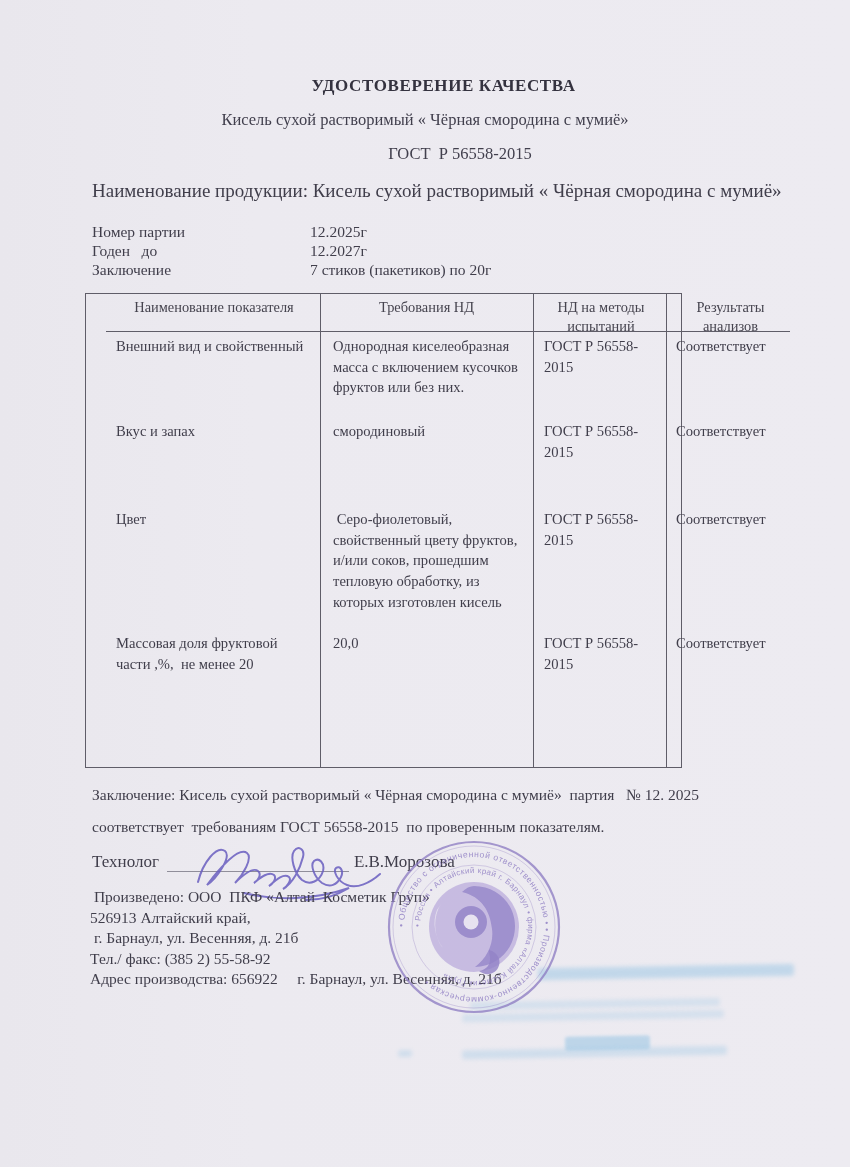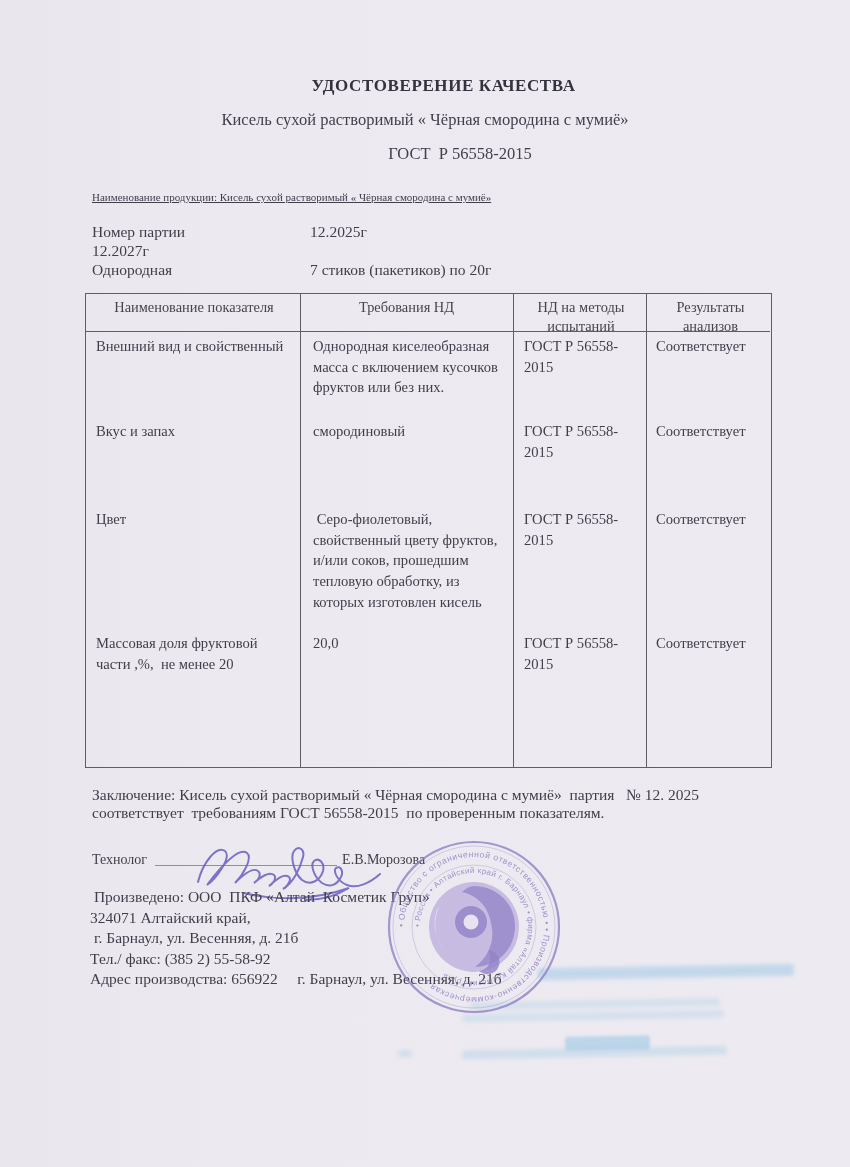--- a/index.html
+++ b/index.html
@@ -25,55 +25,56 @@
   }
   .doc-subtitle {
     top: 110px; 
     font-size: 16.5px; color: #413f4d; white-space: pre-wrap;
   }
   .doc-standard {
     top: 144px; padding-left: 70px;
     font-size: 16.5px; color: #413f4d; white-space: pre-wrap;
   }
   .product-name {
-    left: 92px; top: 191px; font-size: 11px; white-space: pre-wrap; text-decoration: underline;
+    left: 92px; top: 180px; font-size: 19px; white-space: pre-wrap;
   }
   .fields { left: 92px; top: 222px; font-size: 15.5px; }
   .field-row { display: flex; height: 19px; line-height: 19px; }
   .field-label { width: 218px; white-space: pre-wrap; }
   .field-value { white-space: pre-wrap; }
 
   
   .qtable {
-    left: 85px; top: 293px; width: 687px;
+    left: 85px; top: 293px; width: 597px;
     border: 1px solid #5f5d68;
     display: grid;
     grid-template-columns: 215px 213px 133px 123px;
     grid-template-rows: 38px 85px 88px 124px 138px;
     font-size: 14.6px; line-height: 1.42;
     background: transparent;
+    padding-left: 20px;
   }
   .qtable .cell { padding: 4px 8px 0 10px; }
   .qtable .c1, .qtable .c2, .qtable .c3 { border-right: 1px solid #5f5d68; }
   .qtable .hdr {
     border-bottom: 1px solid #5f5d68;
     text-align: center; padding-top: 4px; line-height: 1.35;
     font-size: 14.4px; color: #46444f;
   }
   .qtable .c2.cell { padding: 4px 13px 0 12px; }
   .qtable .c4.cell { padding: 4px 5px 0 9px; }
   .qtable .body-cell { white-space: pre-wrap; }
 
   .conclusion { left: 92px; top: 786px; width: 690px; font-size: 15.5px; }
   .conclusion .line { white-space: pre-wrap; }
-  .conclusion .line + .line { }
+  .conclusion .line + .line { margin-top: 14px; }
 
   .tech-line {
-    left: 92px; top: 852px; font-size: 14px;
-    display: flex; align-items: flex-start;
+    left: 92px; top: 852px; font-size: 17px;
+    display: flex; align-items: flex-end;
   }
   .sig-underline {
     display: inline-block; width: 182px; margin: 0 5px 0 8px;
     border-bottom: 1px solid #908e9a; height: 14px;
   }
   .signature-svg { left: 186px; top: 834px; }
 
   .manufacturer { left: 90px; top: 887px; font-size: 15.5px; line-height: 20.5px; }
   .manufacturer div { white-space: pre-wrap; }
 
@@ -96,24 +97,25 @@
   <div class="abs centered doc-standard">ГОСТ  Р 56558-2015</div>
 
   <div class="abs product-name">Наименование продукции: Кисель сухой растворимый « Чёрная смородина с мумиё»</div>
 
   <div class="abs fields">
     <div class="field-row">
       <span class="field-label">Номер партии</span>
       <span class="field-value">12.2025г</span>
     </div>
     <div class="field-row">
+      <span class="field-label">Годен   до</span>
       <span class="field-value">12.2027г</span>
     </div>
     <div class="field-row">
-      <span class="field-label">Однородная</span>
+      <span class="field-label">Заключение</span>
       <span class="field-value">7 стиков (пакетиков) по 20г</span>
     </div>
   </div>
 
   <div class="abs qtable">
     <div class="cell hdr c1">Наименование показателя</div>
     <div class="cell hdr c2">Требования НД</div>
     <div class="cell hdr c3">НД на методы испытаний</div>
     <div class="cell hdr c4">Результаты анализов</div>
 
@@ -167,21 +169,21 @@
                C 107 49, 114 35, 117 23 C 119 15, 112 11, 108 17 C 104 23, 108 39, 116 46
                C 124 52, 134 47, 137 37 C 139 29, 133 23, 128 27 C 124 31, 128 43, 136 49
                C 144 54, 151 51, 155 43 C 158 37, 154 31, 150 34 C 147 37, 151 47, 161 51
                C 171 55, 184 49, 194 40"></path>
       <path d="M58 59 C 90 67, 128 66, 163 54 C 150 62, 135 66, 120 66"></path>
     </g>
   </svg>
 
   <div class="abs manufacturer">
     <div> Произведено: ООО  ПКФ «Алтай  Косметик Груп»</div>
-    <div>324071 Алтайский край,</div>
+    <div>526913 Алтайский край,</div>
     <div> г. Барнаул, ул. Весенняя, д. 21б</div>
     <div>Тел./ факс: (385 2) 55-58-92</div>
     <div>Адрес производства: 656922     г. Барнаул, ул. Весенняя, д. 21б</div>
   </div>
 
   <svg class="abs stamp-svg" width="178" height="178" viewBox="0 0 178 178">
     <defs>
       <path id="ringO" d="M 89,89 m -70,0 a 70,70 0 1,1 140,0 a 70,70 0 1,1 -140,0"></path>
       <path id="ringI" d="M 89,89 m -54,0 a 54,54 0 1,1 108,0 a 54,54 0 1,1 -108,0"></path>
     </defs>

